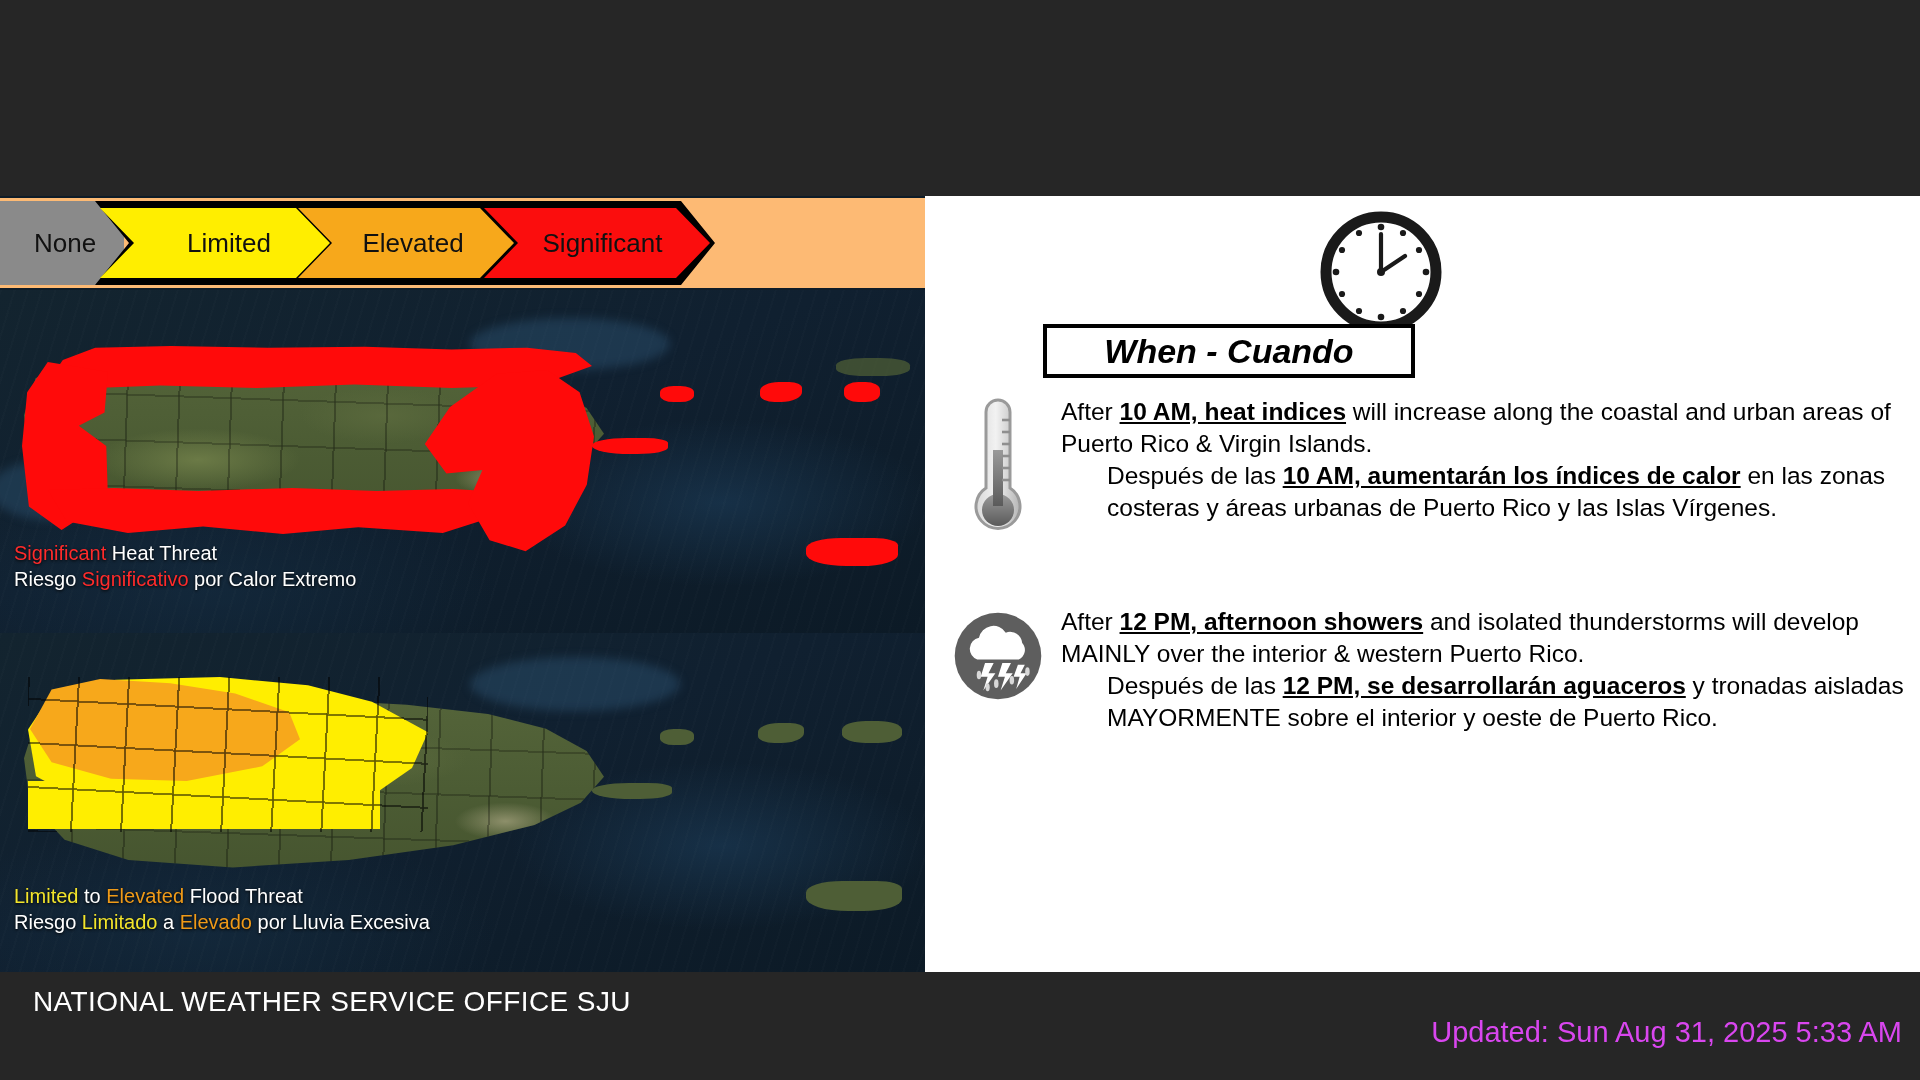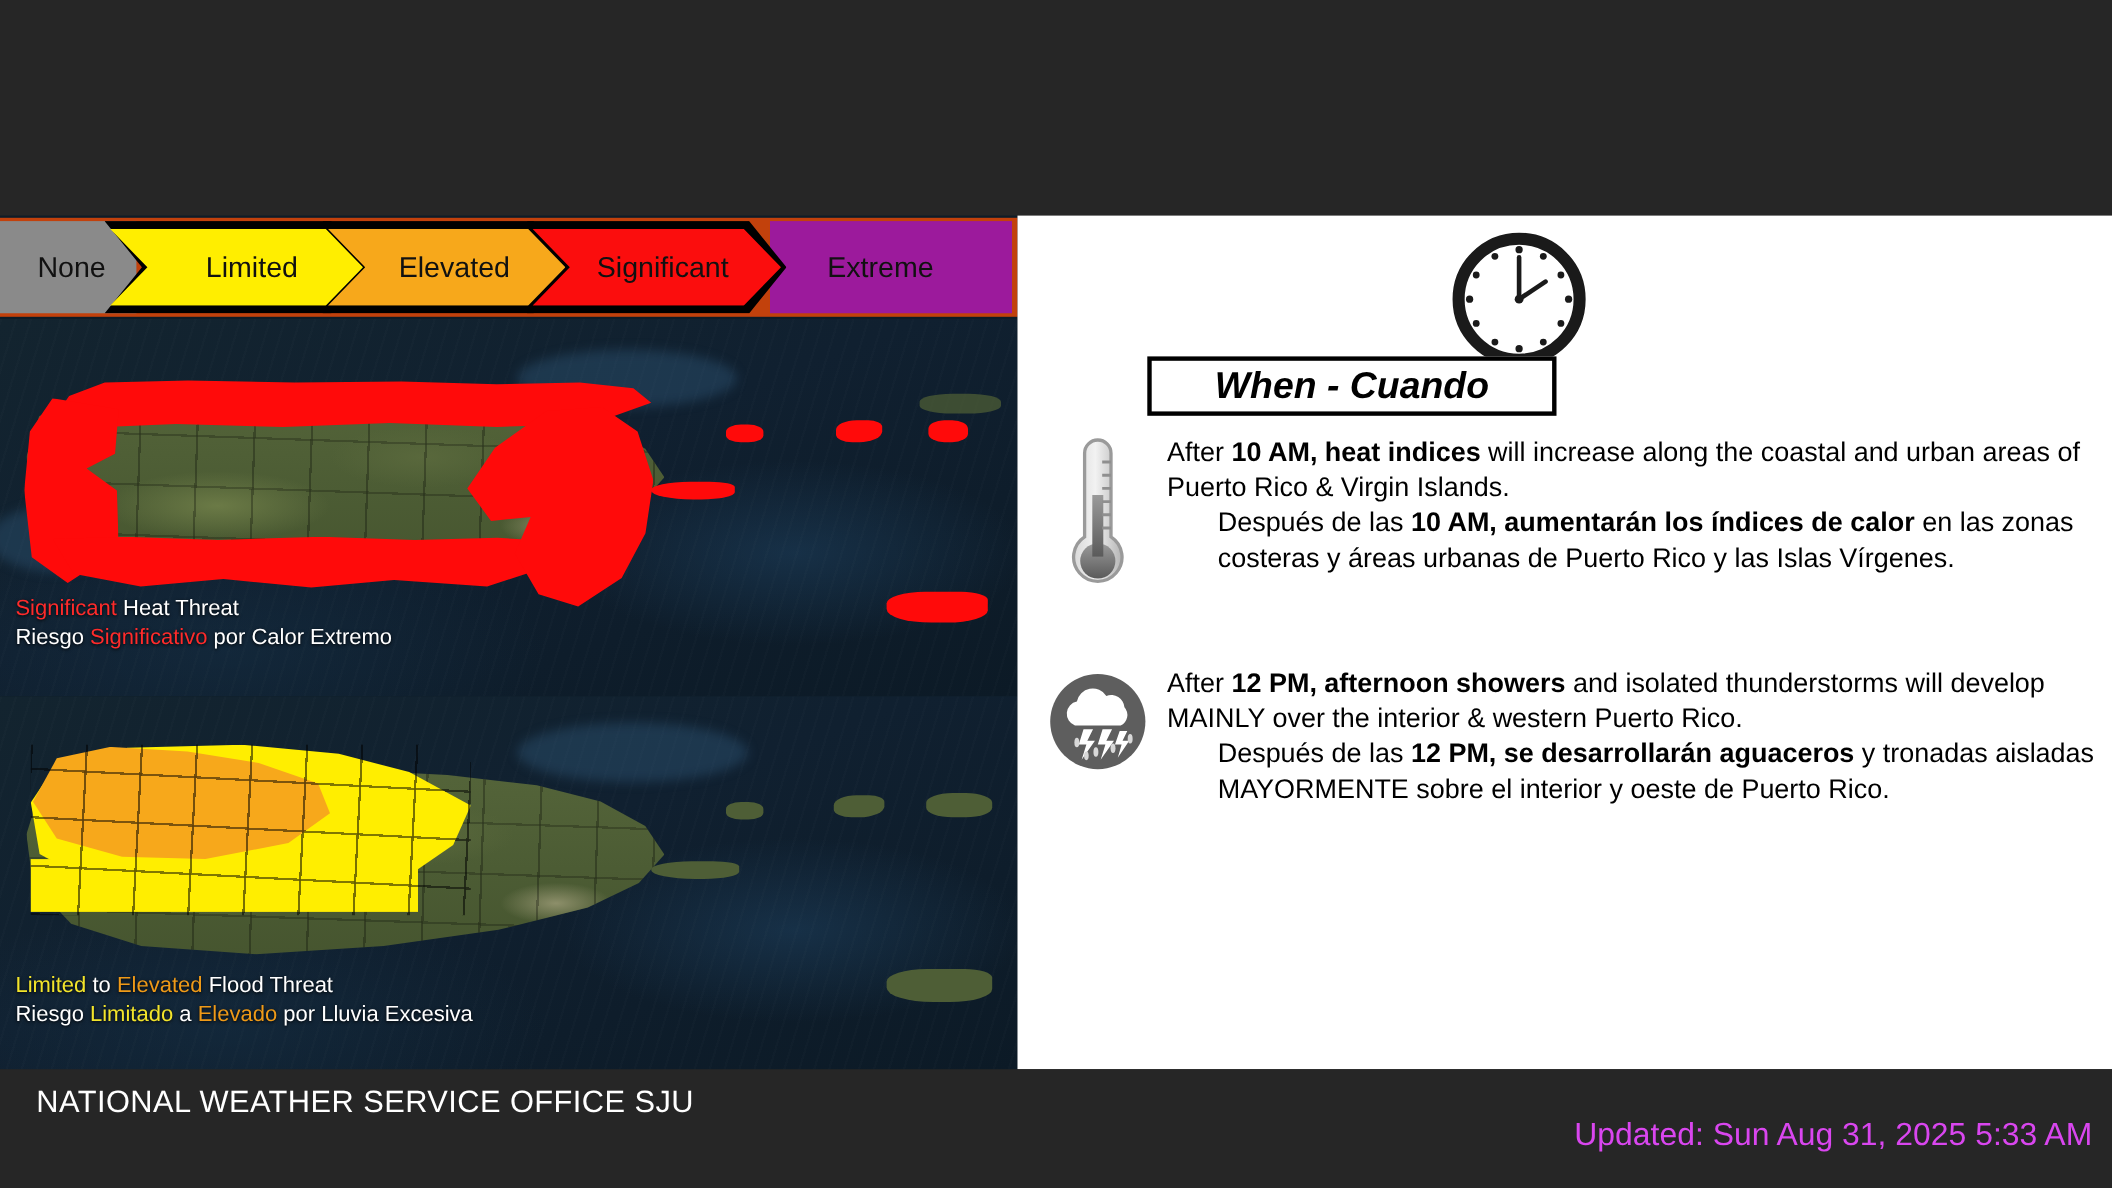--- a/index.html
+++ b/index.html
@@ -15,21 +15,21 @@
                line-height:1.18; white-space:nowrap; }
   .hdr-sub { font-size:28px; color:#ffffff; margin-top:8px; white-space:nowrap;
              line-height:1.2; }
 
   
   .left-panel { position:absolute; left:0; top:196px; width:925px; height:776px;
                 background:#0e1c28; }
 
   
   .scale-wrap { position:absolute; left:0; top:2px; width:925px; height:90px;
-                background:#c2410c; padding:3px 3px 4px 0; }
+                background:#fdba74; padding:3px 3px 4px 0; }
   .scale { position:relative; width:920px; height:84px; overflow:hidden; }
   .seg { position:absolute; top:0; height:84px; display:flex; align-items:center; }
   .seg-label { position:relative; z-index:6; font-size:26px; color:#111111;
                white-space:nowrap; }
   .seg-none { left:0; width:124px; background:#8a8a8a; padding-left:34px; }
   .seg-extreme { left:700px; width:220px; background:#9c1a9c; padding-left:52px; }
 
   
   .chev-band { position:absolute; left:95px; top:0; width:620px; height:84px; z-index:3; }
   .chev { position:absolute; top:0; height:84px; }
@@ -113,21 +113,21 @@
               display:flex; align-items:center; justify-content:center; }
   .when-text { font-size:34px; font-weight:bold; color:#000000;font-style:italic; }
 
   .bullet { position:absolute; display:flex; gap:18px; }
   .b1 { left:28px; top:198px; width:960px; }
   .b2 { left:28px; top:408px; width:960px; }
   .b-icon { flex:0 0 auto; width:90px; display:flex; justify-content:center; }
   .b-text { flex:1 1 auto; font-size:24.5px; color:#000000; line-height:1.30;
             padding-top:2px; }
   .b-text .ind { display:block; padding-left:46px; text-indent:0; }
-  .b-text b { font-weight:bold; }
+  .b-text b { font-weight:bold;text-decoration:underline; }
 
   
   .footer { position:absolute; left:0; top:972px; width:1920px; height:108px;
             background:#262626; }
   .f-office { position:absolute; left:33px; top:14px; font-size:28px; color:#ffffff;
               letter-spacing:.4px; }
   .f-follow { position:absolute; left:104px; top:50px; display:flex; align-items:center;
               gap:9px; }
   .f-follow-label { font-size:25px; font-weight:bold; color:#ffffff; }
   .f-handle { font-size:25px; color:#9dbbd6; margin-left:6px; }
@@ -139,23 +139,20 @@
 
 <div class="page">
 
 
   <div class="left-panel">
 
     <div class="scale-wrap">
       <div class="scale">
         <div class="seg seg-none">
           <span class="seg-label">None</span>
-        </div>
-        <div class="seg seg-extreme">
-          <span class="seg-label">Extreme</span>
         </div>
 
         <div class="chev-band">
 
           <div class="chev chev-out cshape" style="left:0px;  width:240px; background:#000;"></div>
           <div class="chev chev-out cshape" style="left:198px;width:226px; background:#000;"></div>
           <div class="chev chev-out cshape" style="left:384px;width:236px; background:#000;"></div>
 
           <div class="chev cshape" style="left:5px;  top:7px; height:70px; width:230px; background:#ffee00; z-index:4;"></div>
           <div class="chev cshape" style="left:203px;top:7px; height:70px; width:216px; background:#f7a81b; z-index:4;"></div>

